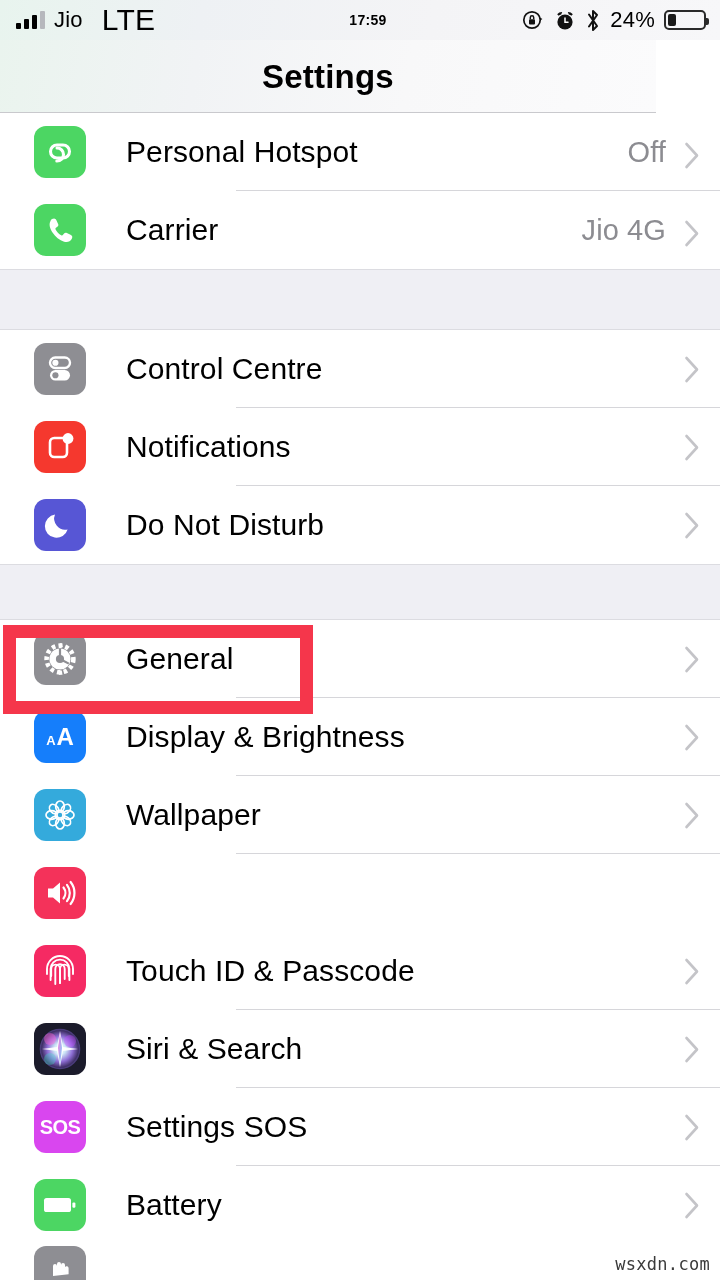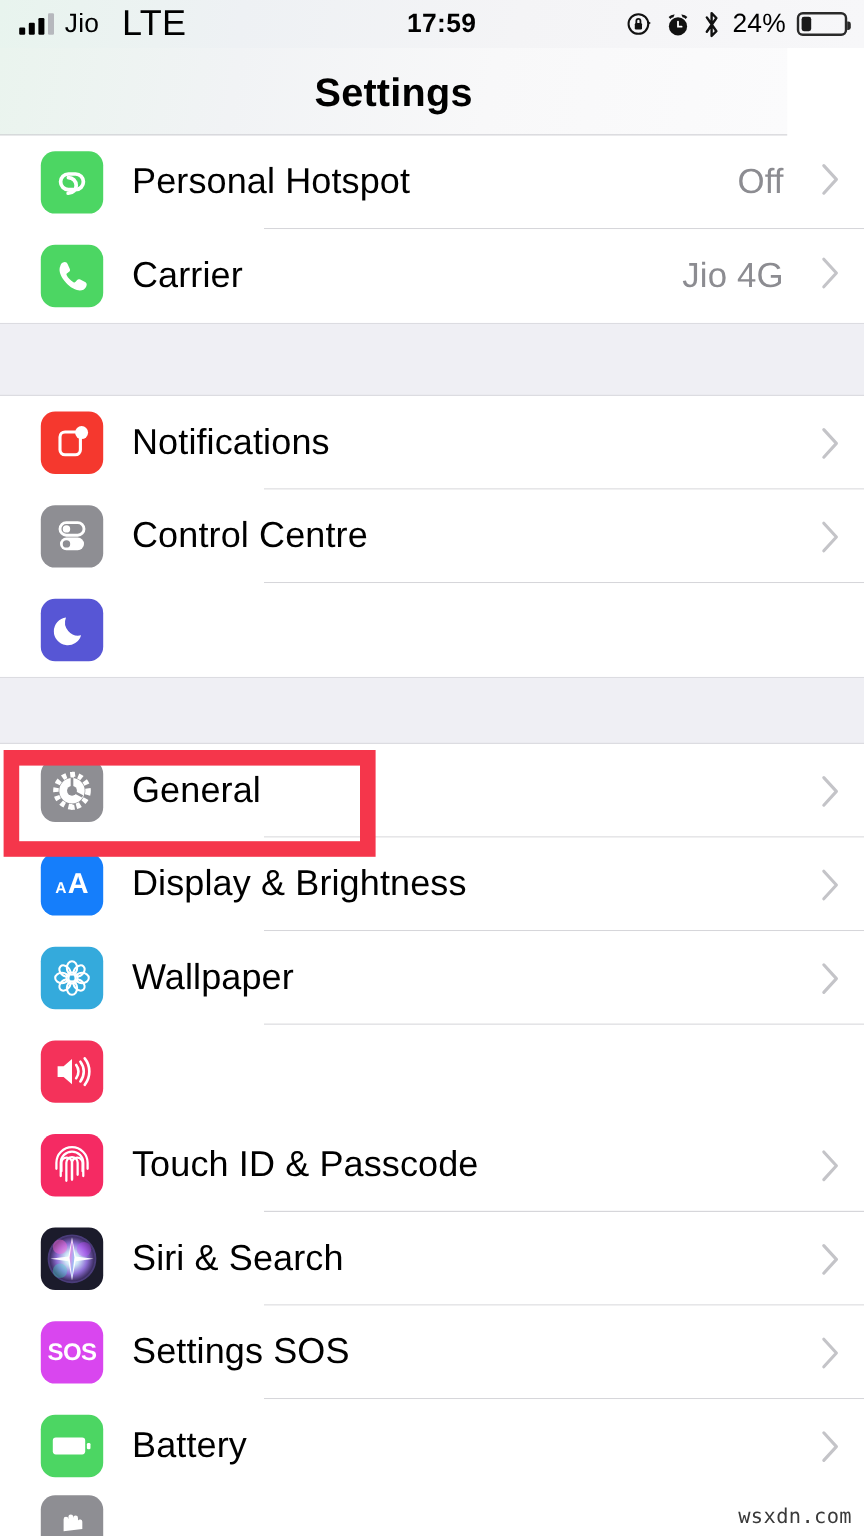--- a/index.html
+++ b/index.html
@@ -24,21 +24,21 @@
   .signal-bars i{ display:block; width:5px; background:#000; border-radius:1px; }
   .signal-bars i.b1{ height:6px; }
   .signal-bars i.b2{ height:10px; }
   .signal-bars i.b3{ height:14px; }
   .signal-bars i.b4{ height:18px; background:#b6b8bd; }
   .sb-carrier{ font-size:22px; color:#000; letter-spacing:.2px; }
   .sb-net{ font-size:30px; color:#000; margin-left:10px; letter-spacing:.2px; }
 
   .sb-center{
     position:absolute; left:16px; right:0; text-align:center;
-    font-size:22px; font-weight:bold; color:#000; letter-spacing:.3px;
+    font-size:14px; font-weight:bold; color:#000; letter-spacing:.3px;
   }
   .sb-right{
     margin-left:auto; display:flex; align-items:center; gap:9px; padding-right:14px;
   }
   .sb-right svg{ display:block; }
   .sb-batt-pct{ font-size:22px; color:#000; letter-spacing:.2px; }
   .batt{
     width:42px; height:20px; border:2px solid #2a2a2a; border-radius:5px;
     position:relative; display:flex; align-items:center; padding:2px;
   }
@@ -68,25 +68,25 @@
   .row{
     position:relative; height:78px; width:720px;
     display:flex; align-items:center; background:#ffffff;
   }
   .row-icon{
     width:52px; height:52px; margin-left:34px; flex:0 0 52px;
     border-radius:12px; display:flex; align-items:center; justify-content:center;
     overflow:hidden; position:relative;
   }
   .row-body{
-    margin-left:24px; flex:1 1 auto; height:100%;
+    margin-left:40px; flex:1 1 auto; height:100%;
     display:flex; align-items:center; position:relative; padding-right:20px;
   }
   .row-label{ font-size:30px; color:#000; letter-spacing:.1px; }
-  .row-right{ margin-left:auto; display:flex; align-items:flex-start; gap:31px; }
+  .row-right{ margin-left:auto; display:flex; align-items:flex-end; gap:18px; }
   .row-value{ font-size:29px; color:#8c8c91; letter-spacing:.1px; }
   .chev{ width:16px; height:27px; flex:0 0 16px; }
   .chev svg{ display:block; }
   .sep{
     position:absolute; left:110px; right:0; bottom:0; height:1px; background:#d6d6da;
   }
 
   
   .highlight{
     position:absolute; left:3px; top:625px; width:310px; height:89px;
@@ -209,64 +209,74 @@
                 <path d="M2.5 2 L13 13.5 L2.5 25" fill="none" stroke="#c4c4c8" stroke-width="2.6" stroke-linecap="round" stroke-linejoin="round"></path>
               </svg>
             </span>
           </span>
         </div>
       </div>
     </div>
     <div class="gap" style="height:61px"></div>
     <div class="group">
       <div class="row">
-        <div class="row-icon ic-notif">
-          <svg width="36" height="36" viewBox="0 0 36 36">
-            <rect x="8" y="9" width="17" height="19" rx="4.2" fill="none" stroke="#fff" stroke-width="2.6"></rect>
-            <circle cx="26" cy="9.5" r="5.4" fill="#fff"></circle>
-          </svg>
-        </div>
-        <div class="row-body">
-          <span class="row-label">Notifications</span>
-          <span class="row-right">
-            <span class="chev">
-              <svg width="16" height="27" viewBox="0 0 16 27">
-                <path d="M2.5 2 L13 13.5 L2.5 25" fill="none" stroke="#c4c4c8" stroke-width="2.6" stroke-linecap="round" stroke-linejoin="round"></path>
-              </svg>
-            </span>
-          </span>
-          <span class="sep"></span>
-        </div>
-      </div>
-      <div class="row">
         <div class="row-icon ic-cc">
           <svg width="36" height="36" viewBox="0 0 36 36">
             <rect x="8" y="6.5" width="20" height="10.5" rx="5.25" fill="none" stroke="#fff" stroke-width="2.4"></rect>
             <circle cx="13.4" cy="11.75" r="3.1" fill="#fff"></circle>
             <rect x="8" y="19" width="20" height="10.5" rx="5.25" fill="#fff"></rect>
             <circle cx="13.4" cy="24.25" r="3.1" fill="#8e8e93"></circle>
           </svg>
         </div>
         <div class="row-body">
           <span class="row-label">Control Centre</span>
           <span class="row-right">
             <span class="chev">
               <svg width="16" height="27" viewBox="0 0 16 27">
                 <path d="M2.5 2 L13 13.5 L2.5 25" fill="none" stroke="#c4c4c8" stroke-width="2.6" stroke-linecap="round" stroke-linejoin="round"></path>
               </svg>
             </span>
           </span>
           <span class="sep"></span>
         </div>
       </div>
+      <div class="row">
+        <div class="row-icon ic-notif">
+          <svg width="36" height="36" viewBox="0 0 36 36">
+            <rect x="8" y="9" width="17" height="19" rx="4.2" fill="none" stroke="#fff" stroke-width="2.6"></rect>
+            <circle cx="26" cy="9.5" r="5.4" fill="#fff"></circle>
+          </svg>
+        </div>
+        <div class="row-body">
+          <span class="row-label">Notifications</span>
+          <span class="row-right">
+            <span class="chev">
+              <svg width="16" height="27" viewBox="0 0 16 27">
+                <path d="M2.5 2 L13 13.5 L2.5 25" fill="none" stroke="#c4c4c8" stroke-width="2.6" stroke-linecap="round" stroke-linejoin="round"></path>
+              </svg>
+            </span>
+          </span>
+          <span class="sep"></span>
+        </div>
+      </div>
       <div class="row last">
         <div class="row-icon ic-dnd">
           <svg width="34" height="34" viewBox="0 0 34 34">
             <path d="M24.6 21.4 A11 11 0 0 1 12 6.6 a11.6 11.6 0 1 0 12.6 14.8 z" fill="#fff"></path>
           </svg>
+        </div>
+        <div class="row-body">
+          <span class="row-label">Do Not Disturb</span>
+          <span class="row-right">
+            <span class="chev">
+              <svg width="16" height="27" viewBox="0 0 16 27">
+                <path d="M2.5 2 L13 13.5 L2.5 25" fill="none" stroke="#c4c4c8" stroke-width="2.6" stroke-linecap="round" stroke-linejoin="round"></path>
+              </svg>
+            </span>
+          </span>
         </div>
       </div>
     </div>
     <div class="gap" style="height:56px"></div>
     <div class="group">
       <div class="row">
         <div class="row-icon ic-general">
           <svg width="38" height="38" viewBox="0 0 38 38">
             <g fill="#fff">
               <path d="M19 3.2 l2.2 0 0.7 4.1 -3.6 0 z"></path>

